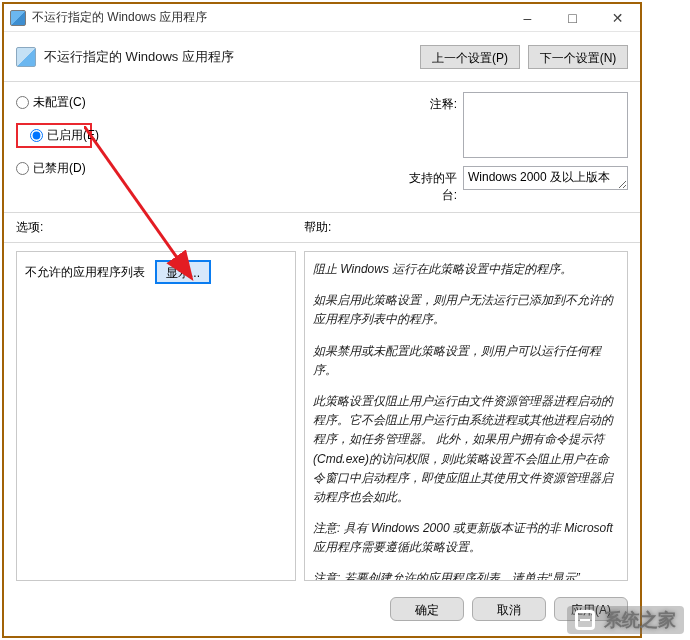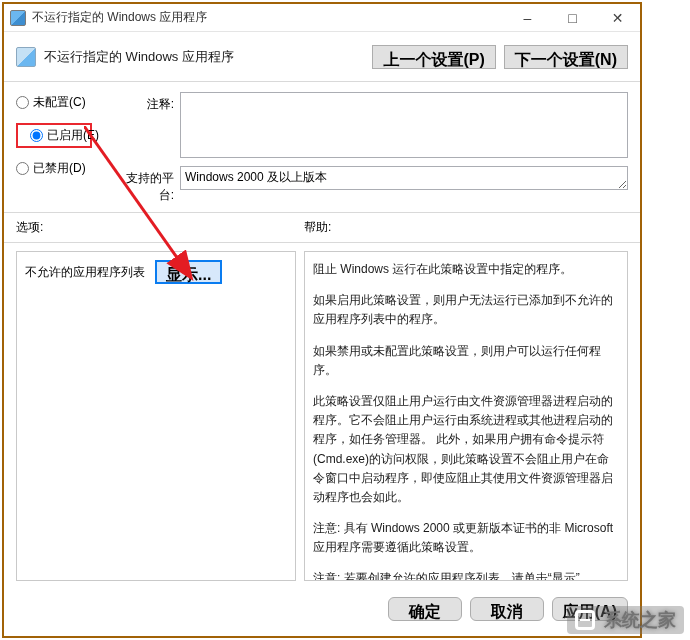--- a/index.html
+++ b/index.html
@@ -35,40 +35,39 @@
       height: 50px;
     }
     .header-row .sys-icon {
       width: 20px; height: 20px; margin-right: 8px; display: inline-block;
       background: linear-gradient(135deg,#c5e1f5 0 50%,#6bb7f0 50% 100%);
       border: 1px solid #8aa8c0; border-radius: 2px;
     }
     .header-row .header-title { flex: 1; color: #1a1a1a; font-size: 13px; }
     .std-btn {
       background: #e1e1e1; border: 1px solid #adadad; padding: 4px 10px;
-      font-family: inherit; font-size: 16px; min-width: 100px; height: 24px;
+      font-family: inherit; font-size: 12px; min-width: 100px; height: 24px;
       cursor: default;
-      font-weight: bold;
     }
     .std-btn.highlight { border: 2px solid #0a7cf0; padding: 3px 9px; background: #d7e8fb; }
     .header-row .std-btn { margin-left: 8px; }
 
     .config-area {
       display: flex; flex-direction: column; gap: 2px;
       padding: 10px 12px 8px 12px; border-bottom: 1px solid #d9d9d9;
     }
     .config-row { display: flex; align-items: flex-start; gap: 8px; }
     .radio-col { display: flex; flex-direction: column; gap: 12px; width: 92px; padding-top: 2px; }
     .radio-item { display: flex; align-items: center; gap: 4px; white-space: nowrap; }
     .radio-item input { margin: 0; }
     .radio-boxed {
       border: 2px solid #e9272e; padding: 2px 12px; display: inline-flex;
       align-items: center; gap: 4px; width: 76px;
     }
-    .right-fields { flex: 1; display: flex; flex-direction: column; gap: 8px; }
+    .right-fields { flex: 1; display: flex; flex-direction: column; gap: 8px; align-items: flex-end; }
     .field-row { display: flex; align-items: flex-start; gap: 6px; }
     .field-row .lbl { width: 58px; text-align: right; padding-top: 4px; }
     .textbox {
       flex: 1; border: 1px solid #abadb3; background: #fff; font: inherit;
       padding: 2px 4px;
     }
     .textbox.tall { height: 66px; resize: none; }
     .textbox.short { height: 24px; }
 
     .midbar {
@@ -81,21 +80,21 @@
     .left-pane {
       width: 280px; border: 1px solid #c9c9c9; padding: 8px;
       display: flex; flex-direction: column; align-items: flex-start;
     }
     .left-pane .row1 { display: flex; align-items: center; gap: 10px; }
     .right-pane {
       flex: 1; border: 1px solid #c9c9c9; padding: 8px;
       overflow: auto; line-height: 1.6; font-size: 12px;
       color: #1a1a1a;
     }
-    .right-pane p { margin-bottom: 12px; }
+    .right-pane p { margin-bottom: 12px; font-style: italic; }
 
     .footer-row {
       display: flex; justify-content: flex-end; align-items: center;
       padding: 8px 12px; gap: 8px;
     }
     .footer-row .std-btn { min-width: 74px; border-radius: 6px; }
 
     .watermark {
       position: absolute; right: 6px; bottom: 6px;
       font-size: 18px; color: #737373; font-weight: 700;

